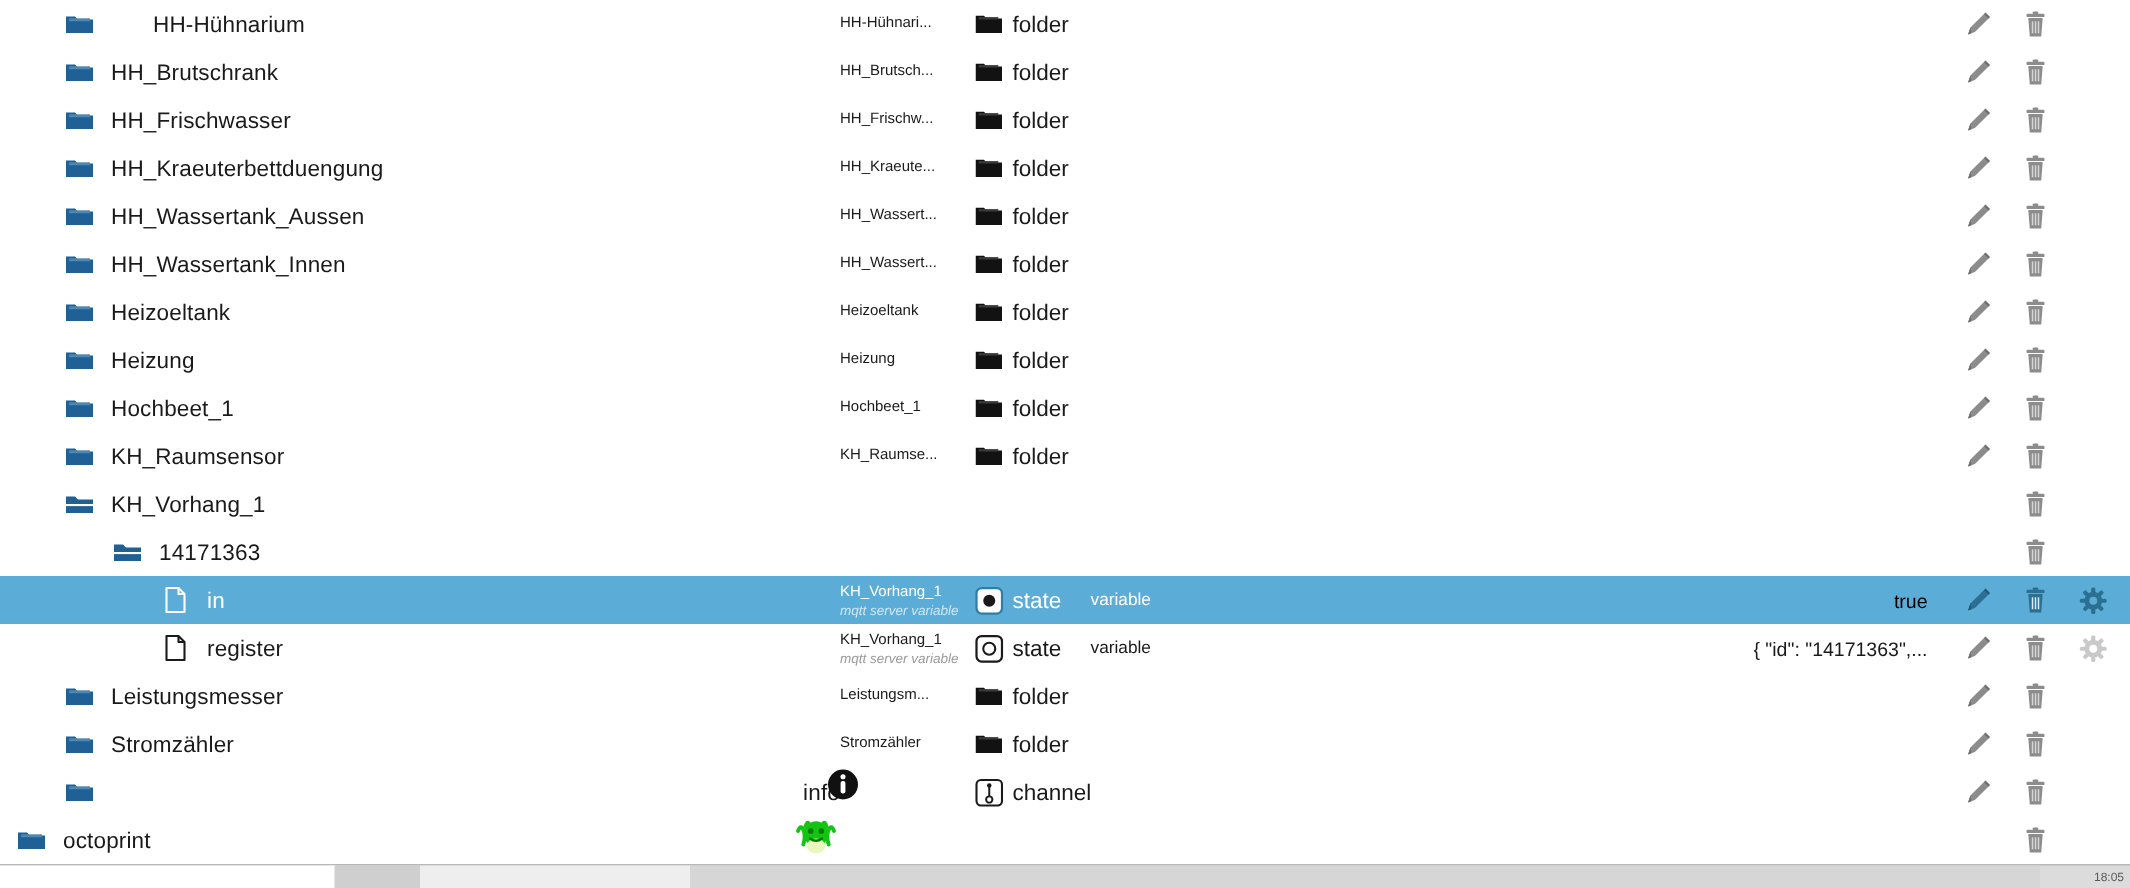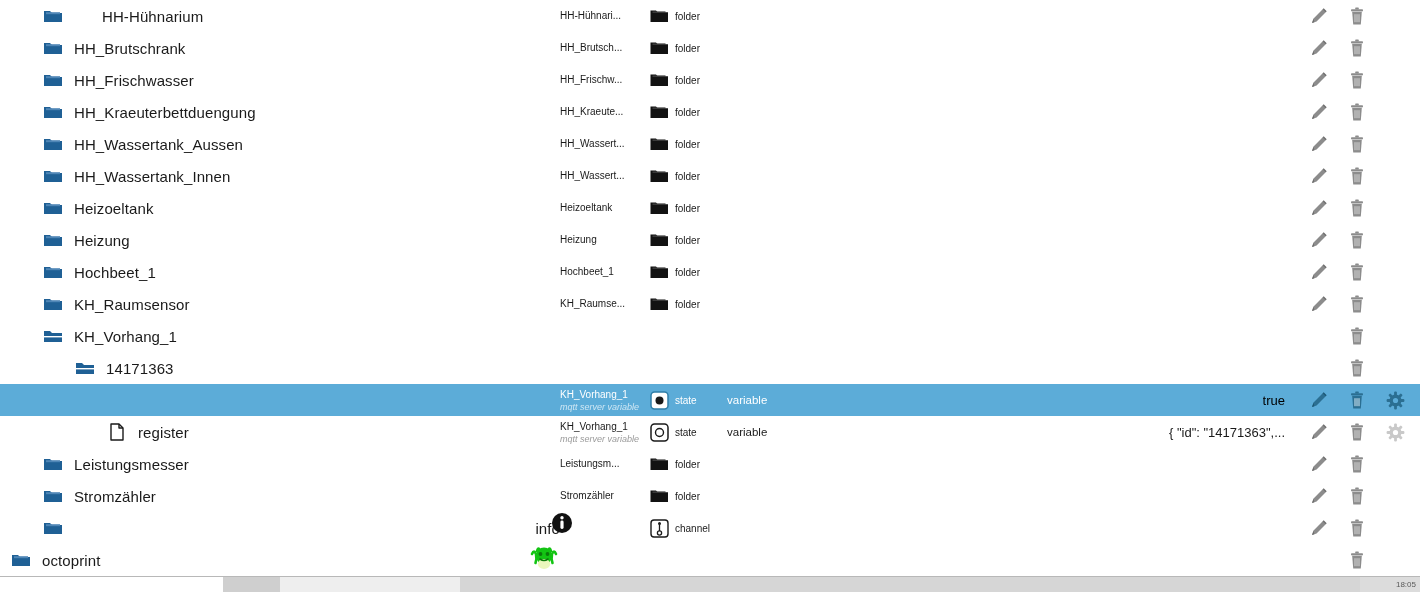--- a/index.html
+++ b/index.html
@@ -105,21 +105,21 @@
   }
   .kind-glyph {
     width: 19px; height: 19px;
     flex: 0 0 19px;
     display: inline-flex;
     align-items: center;
     justify-content: center;
   }
   .kind-glyph svg { display: block; }
   .kind-text {
-    font-size: 10px;
+    font-size: 15px;
     color: #1a1a1a;
     white-space: nowrap;
   }
 
   .role-cell {
     position: absolute;
     left: 727px; top: 0;
     height: 32px;
     display: flex;
     align-items: center;
@@ -754,20 +754,29 @@
                 <line x1="7" y1="7.2" x2="7" y2="15.2" stroke="#d6d6d6" stroke-width="1"></line>
                 <line x1="9" y1="7.2" x2="9" y2="15.2" stroke="#d6d6d6" stroke-width="1"></line>
                 <line x1="11" y1="7.2" x2="11" y2="15.2" stroke="#d6d6d6" stroke-width="1"></line>
               </svg>
             </span>
           </span>
           <span class="act spacer"></span>
         </div>
       </div>
       <div class="row selected">
+        <div class="name-cell" style="padding-left: 106px;">
+          <span class="tree-icon">
+            <svg width="19" height="19" viewBox="0 0 19 19" xmlns="http://www.w3.org/2000/svg">
+              <path d="M3 1 L11 1 L15 5 L15 17 L3 17 Z" fill="none" stroke="#ffffff" stroke-width="1.4" stroke-linejoin="round"></path>
+              <path d="M11 1 L11 5 L15 5" fill="none" stroke="#ffffff" stroke-width="1.4" stroke-linejoin="round"></path>
+            </svg>
+          </span>
+          <span class="name-text">in</span>
+        </div>
         <div class="id-cell">
           <div class="id-text">KH_Vorhang_1</div>
           <div class="sub-text">mqtt server variable</div>
         </div>
         <div class="kind-cell">
           <span class="kind-glyph">
             <svg width="19" height="19" viewBox="0 0 19 19" xmlns="http://www.w3.org/2000/svg">
               <rect x="1" y="1" width="17" height="17" rx="3.5" ry="3.5" fill="#ffffff" stroke="#2f7ea8" stroke-width="1.5"></rect>
               <circle cx="9.5" cy="9.5" r="4" fill="#1a1a1a"></circle>
             </svg>

